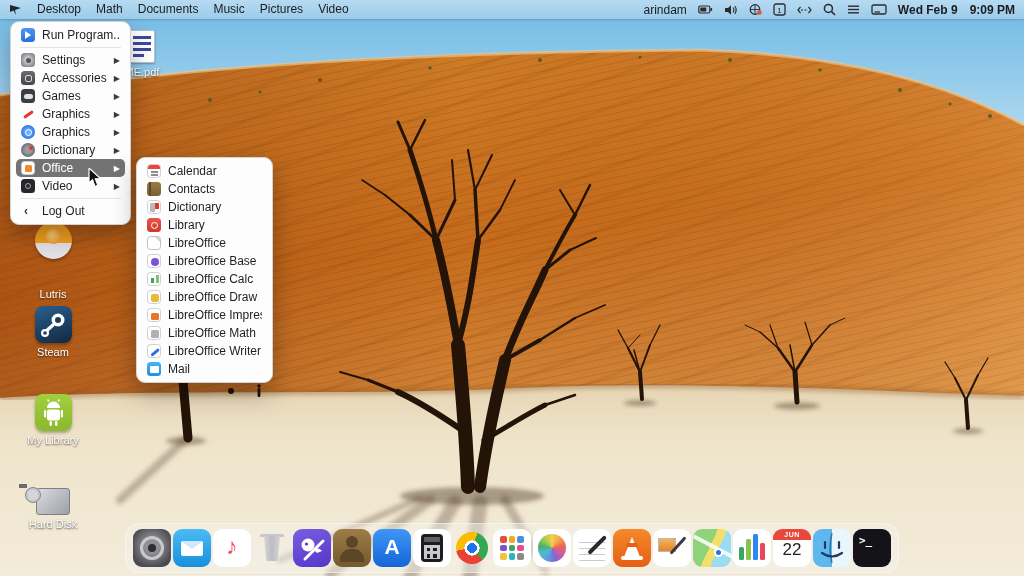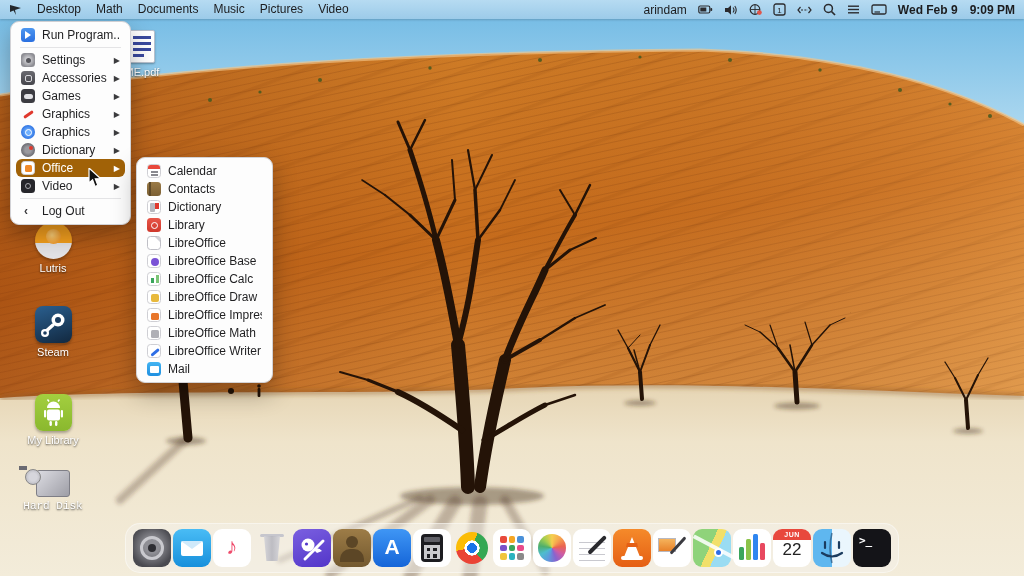--- a/index.html
+++ b/index.html
@@ -21,21 +21,21 @@
 
   
   .menu-panel { position:absolute; background:#fdfdfd; border:1px solid #d2d2d6; border-radius:9px;
     box-shadow:0 10px 24px rgba(0,0,0,.3); padding:4px 5px; z-index:20; }
   #desktop-menu { left:10px; top:21px; width:121px; }
   #office-submenu { left:136px; top:157px; width:137px; }
   .menu-row { display:flex; align-items:center; gap:7px; height:18px; padding:0 5px;
     border-radius:5px; font-size:12px; color:#1f1f21; white-space:nowrap; }
   .menu-row .lbl { flex:1; overflow:hidden; }
   .menu-row .arrow { font-size:8px; color:#3c3c3e; margin-left:auto; }
-  .menu-row.hl { background:#a16207; color:#fff;border-radius:6px; }
+  .menu-row.hl { background:#737373; color:#fff; }
   .menu-row.hl .arrow { color:#fff; }
   .msep { height:1px; background:#e4e4e6; margin:3px 4px; }
   .mi { width:14px; height:14px; flex:0 0 14px; border-radius:3.5px; position:relative; }
   .mi i { position:absolute; display:block; }
 
   
   .ic-run { background:linear-gradient(180deg,#4c96f0,#2a6fe0); }
   .ic-run i { left:4px; top:3px; width:0; height:0; border-left:6px solid #fff; border-top:4px solid transparent; border-bottom:4px solid transparent; }
   .ic-settings { background:radial-gradient(circle,#c9c9cd 25%,#8e8e94 70%); }
   .ic-settings i { left:4.5px; top:4.5px; width:5px; height:5px; border-radius:50%; background:#55555b; }
@@ -396,21 +396,21 @@
 <div class="dt-item" style="left:110px; top:30px; width:64px;">
   <span class="pdf-page">
     <i style="top:5px"></i>
       <i style="top:11px"></i>
     <i style="top:17px"></i>
       <i style="top:23px;right:10px"></i>
   </span>
   <span class="dt-label">ME.pdf</span>
 </div>
 
-<div class="dt-item" style="left:17px; top:222px;">
+<div class="dt-item" style="left:17px; top:222px;gap:26px;">
   <span class="tile36 lutris-tile">
       <i></i>
     </span>
   <span class="dt-label">Lutris</span>
 </div>
 
 <div class="dt-item" style="left:17px; top:306px;">
   <span class="tile36 steam-tile">
     <svg width="37" height="37" viewBox="0 0 37 37">
       <circle cx="23" cy="14" r="6.5" fill="#fff"></circle>
@@ -432,21 +432,21 @@
       <rect x="12" y="15.5" width="13" height="11" rx="2" fill="#fff"></rect>
       <rect x="9" y="16" width="2.2" height="7.5" rx="1.1" fill="#fff"></rect>
       <rect x="25.8" y="16" width="2.2" height="7.5" rx="1.1" fill="#fff"></rect>
       <rect x="14.5" y="27" width="2.4" height="5" rx="1.2" fill="#fff"></rect>
       <rect x="20" y="27" width="2.4" height="5" rx="1.2" fill="#fff"></rect>
     </svg>
   </span>
   <span class="dt-label">My Library</span>
 </div>
 
-<div class="dt-item" style="left:17px; top:464px;font-family:Liberation Mono, monospace;">
+<div class="dt-item" style="left:17px; top:482px;">
   <span class="hdd-tile">
       <i class="p"></i>
       <i class="l"></i>
     </span>
   <span class="dt-label">Hard Disk</span>
 </div>
 
 <div id="desktop-menu" class="menu-panel">
   <div class="menu-row">
     <span class="mi ic-run">

